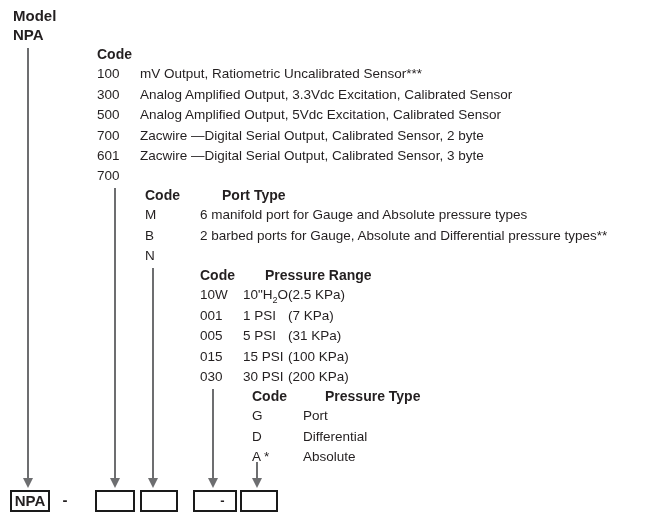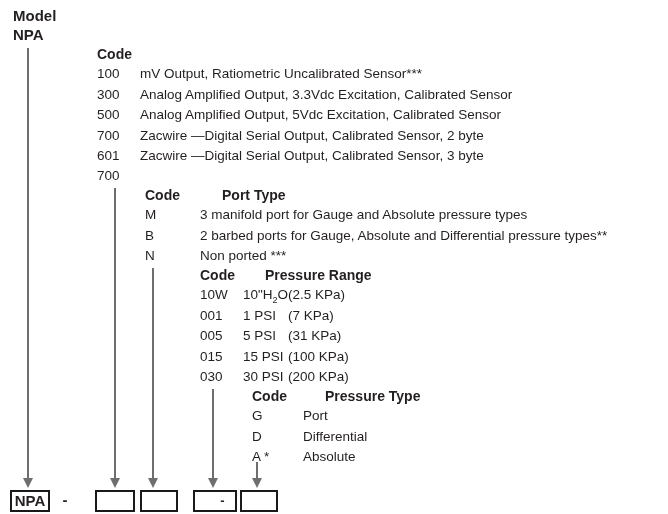--- a/index.html
+++ b/index.html
@@ -99,29 +99,28 @@
     </div>
   </div>
 
   <div class="section" style="left:145px;top:185px;">
     <div class="row hdr">
       <span class="code-col w55">Code</span>
       <span>Port Type</span>
     </div>
     <div class="row">
       <span class="code-col w55">M</span>
-      <span>3 manifold port for Gauge and Absolute pressure types</span>
+      <span>6 manifold port for Gauge and Absolute pressure types</span>
     </div>
     <div class="row">
       <span class="code-col w55">B</span>
       <span>2 barbed ports for Gauge, Absolute and Differential pressure types**</span>
     </div>
     <div class="row">
       <span class="code-col w55">N</span>
-      <span>Non ported ***</span>
     </div>
   </div>
 
   <div class="section" style="left:200px;top:265px;">
     <div class="row hdr">
       <span class="code-col w43">Code</span>
       <span>Pressure Range</span>
     </div>
     <div class="row">
       <span class="code-col w43">10W</span>

